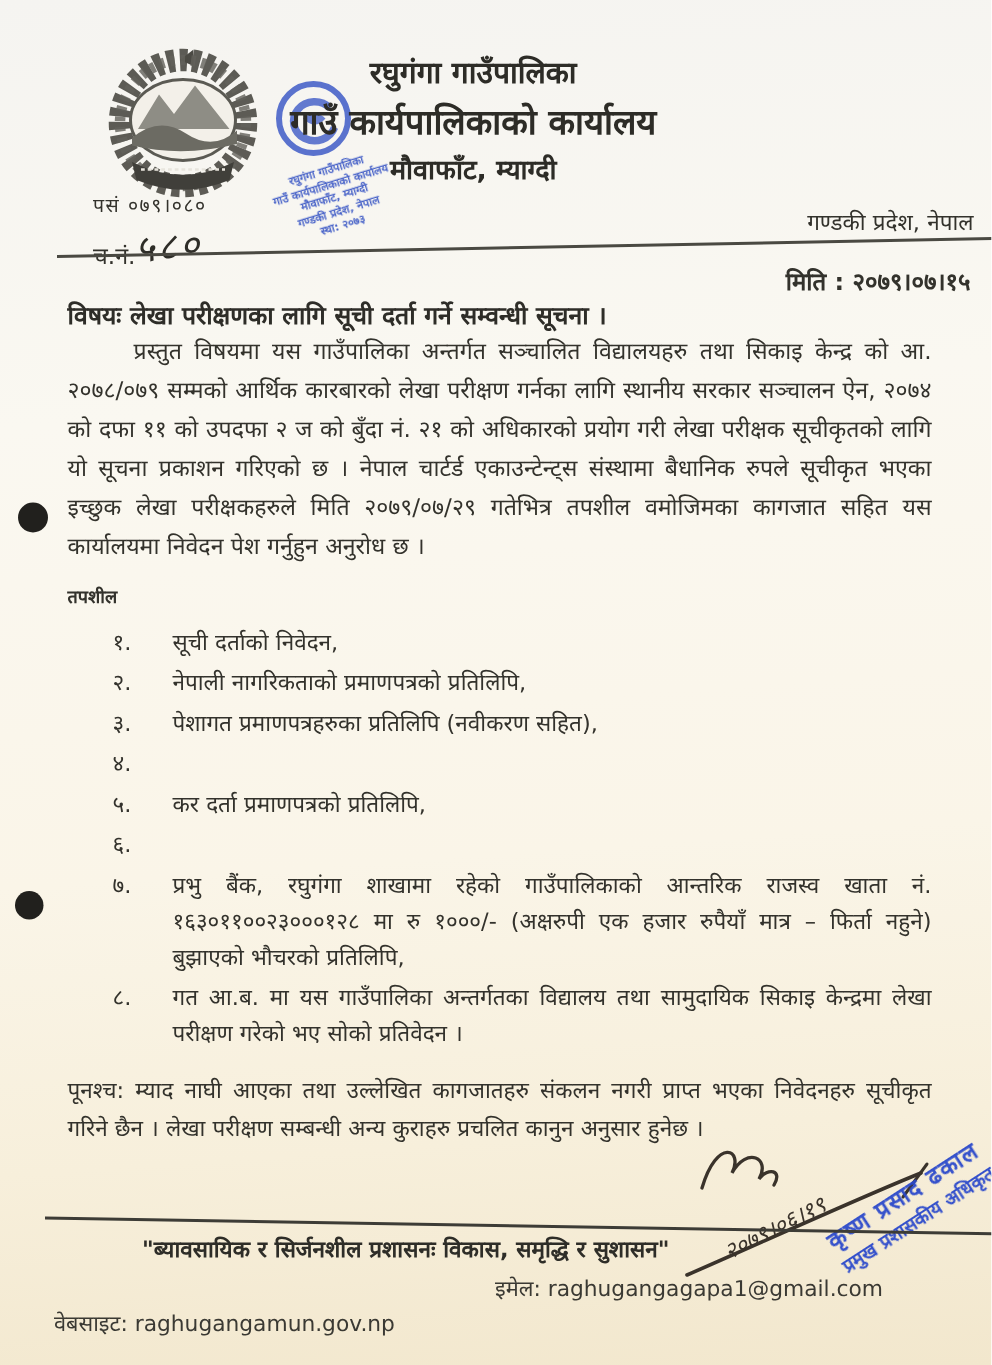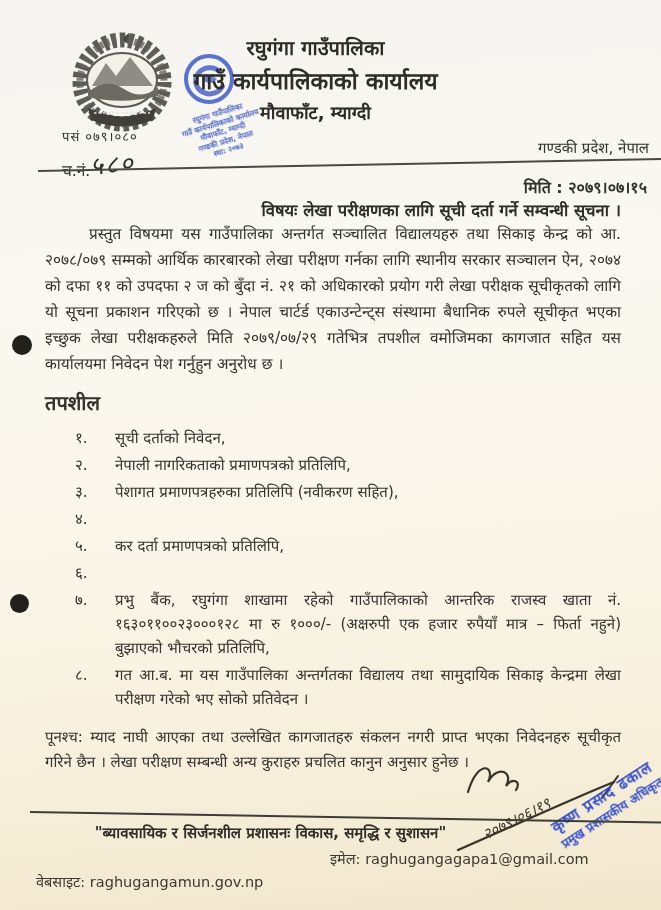--- a/index.html
+++ b/index.html
@@ -38,23 +38,23 @@
 
   
   .hdr-stamp { position:absolute; left:158px; top:52px; width:130px; opacity:.92; }
   .hdr-stamp .logo { margin-left:18px; }
   .stamp-lines { transform:rotate(-17deg); transform-origin:center; margin-top:-6px;
                  text-align:center; color:#3a57c5; font-weight:bold;
                  font-size:7.5px; line-height:9.5px; filter:blur(.2px); }
 
   
   .content { position:absolute; left:45px; right:40px; top:198px; }
-  .subject { text-align:right; font-size:16.5px; font-weight:bold; color:#2e2d28; }
+  .subject { text-align:left; font-size:16.5px; font-weight:bold; color:#2e2d28; }
   .para { margin-top:0; text-align:justify; font-size:15.4px; line-height:26px; text-indent:44px; }
-  .sched-head { margin-top:12px; font-size:20px; font-weight:bold; }
+  .sched-head { margin-top:12px; font-size:12px; font-weight:bold; }
   .list { margin-top:10px; }
   .item { display:flex; font-size:15px; line-height:24px; margin-bottom:3px; }
   .item .num { flex:none; width:40px; margin-left:30px; }
   .item .txt { flex:1; text-align:justify; }
   .postscript { margin-top:14px; font-size:15px; line-height:25px; text-align:justify; }
 
   
   .signature { position:absolute; left:452px; top:750px; width:205px; height:110px; }
   .officer-stamp { position:absolute; left:516px; top:784px; width:180px;
                    transform:rotate(-33deg); transform-origin:center; text-align:center;

